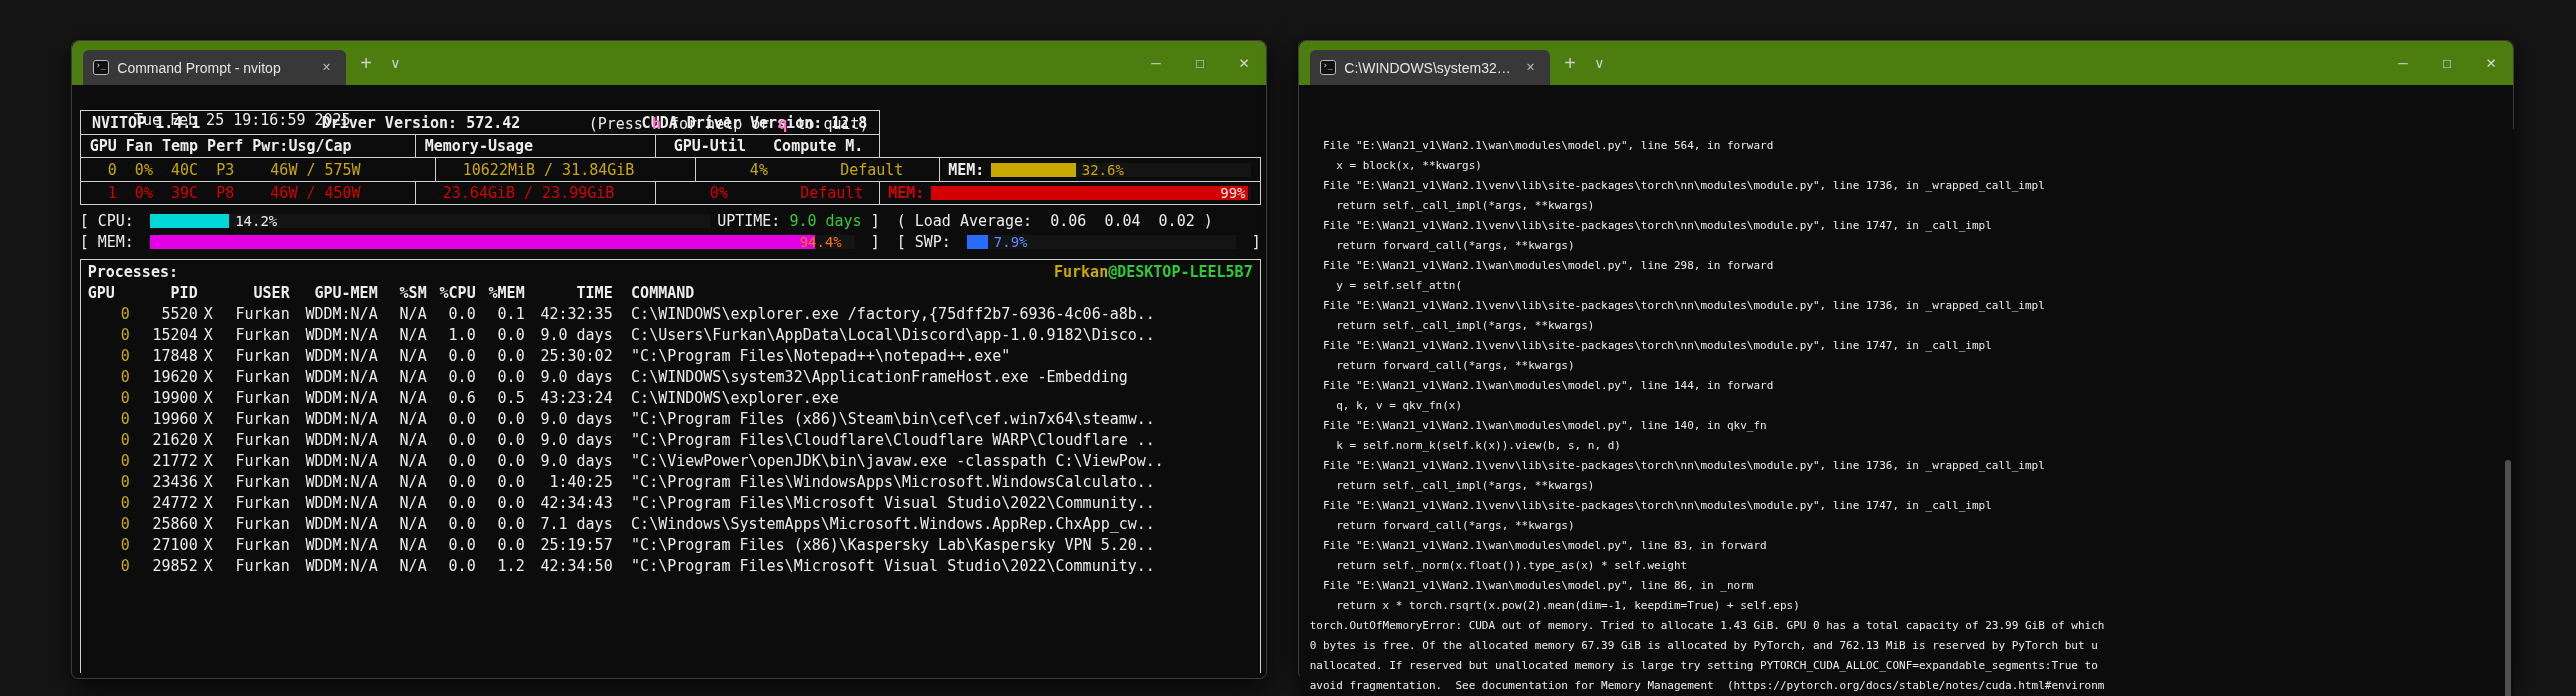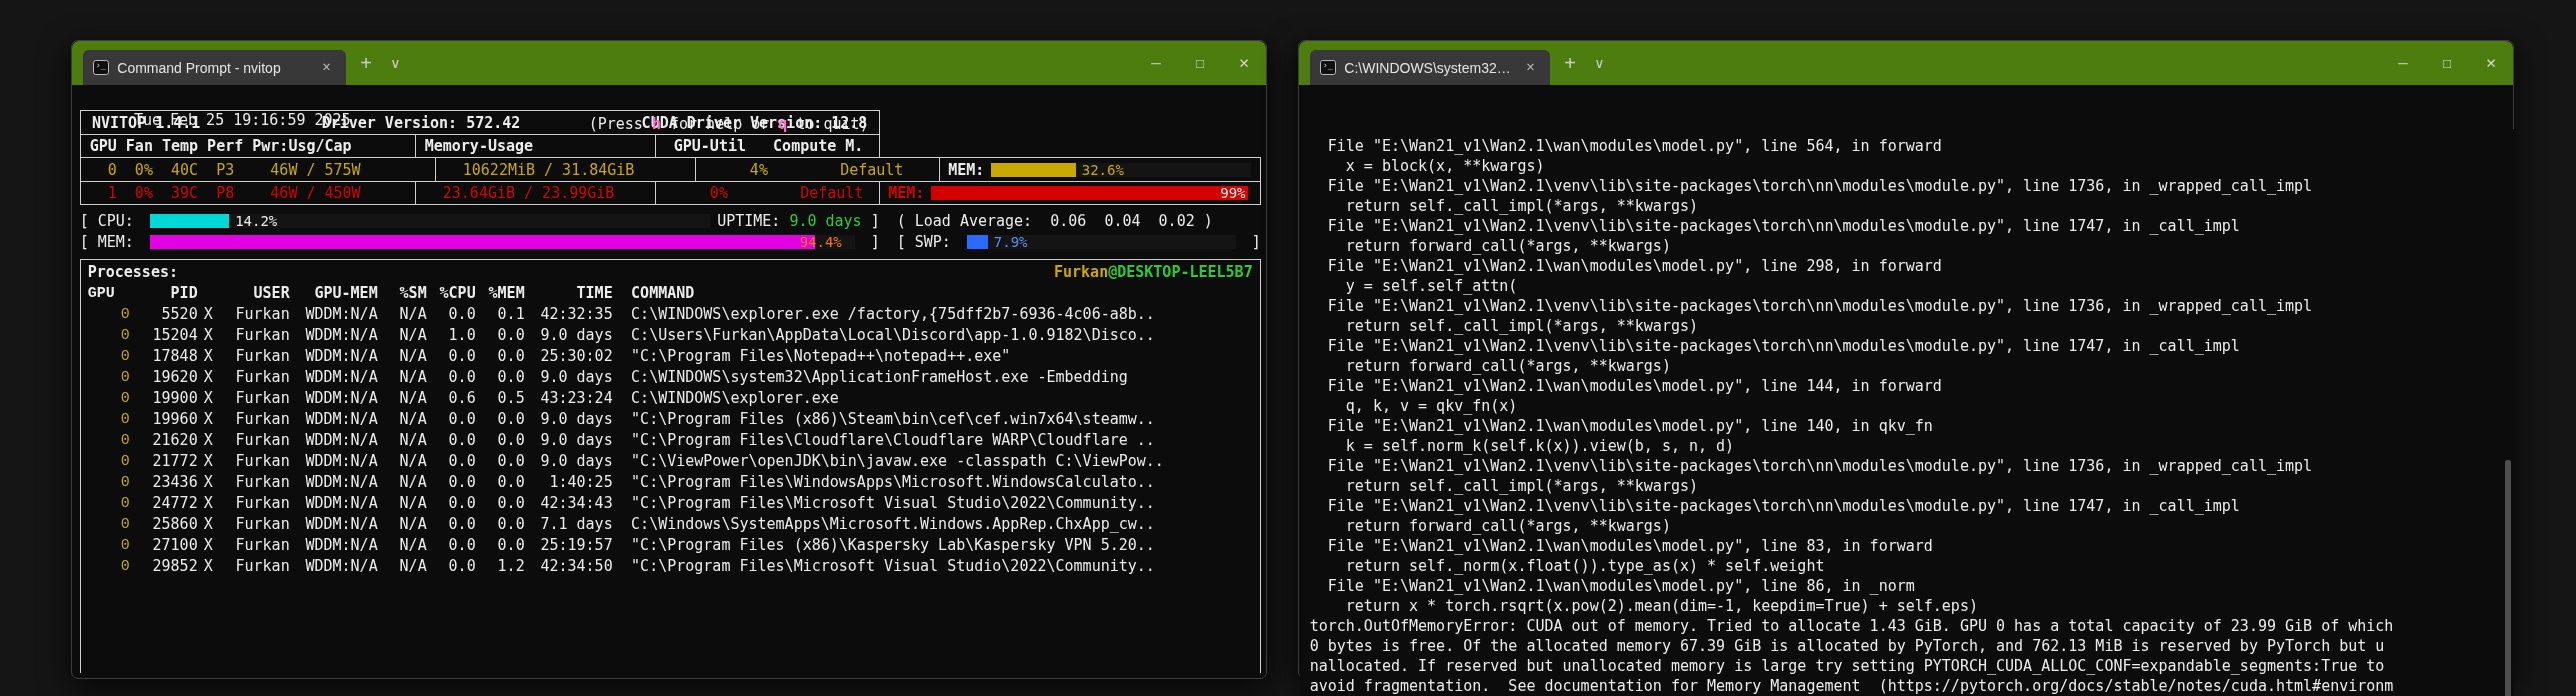--- a/index.html
+++ b/index.html
@@ -72,28 +72,28 @@
   .proc { margin-top:5.7px; width:1181px; flex:1; border:0.7px solid #cfcfcf; border-bottom:none;
           padding:2.8px 7px 0; overflow:hidden; }
   .proc-title-row { display:flex; justify-content:space-between; height:21px; line-height:21px;
                     font-weight:bold; }
   .uh-user { color:#c9a800; font-weight:bold; }
   .uh-host { color:#2dc937; font-weight:bold; }
   .prow { display:flex; height:21px; line-height:21px; }
   .phead { font-weight:bold; }
   .pcell { white-space:pre; display:inline-block; text-align:right; overflow:hidden; }
   .pcell.left { text-align:left; }
-  .c-gpu{width:42px;font-family:Liberation Mono, monospace;} .c-pid{width:68px;} .c-type{width:21px;text-align:center;}
+  .c-gpu{width:42px;} .c-pid{width:68px;} .c-type{width:21px;text-align:center;}
   .c-user{width:71px;} .c-gpumem{width:88px;} .c-sm{width:49px;}
   .c-cpu{width:49px;} .c-mem{width:49px;} .c-time{width:88px;}
   .c-cmd{flex:1; text-align:left; padding-left:18.4px; white-space:pre; }
   .gpu-idx { color:#c9a800; }
 
   
-  .tline { height:20px; line-height:20px; white-space:pre; font-size:15px; }
+  .tline { height:20px; line-height:20px; white-space:pre; font-size:11px; }
   .scroll-thumb { position:absolute; right:2.8px; top:331px; width:5.7px; height:256px;
                   background:#4f4f4f; border-radius:2.8px; }
 </style>
 </head>
 <body>
 
 <div class="window" id="win-left">
   <div class="titlebar">
     <div class="tab">
       <span class="tab-icon"></span>

